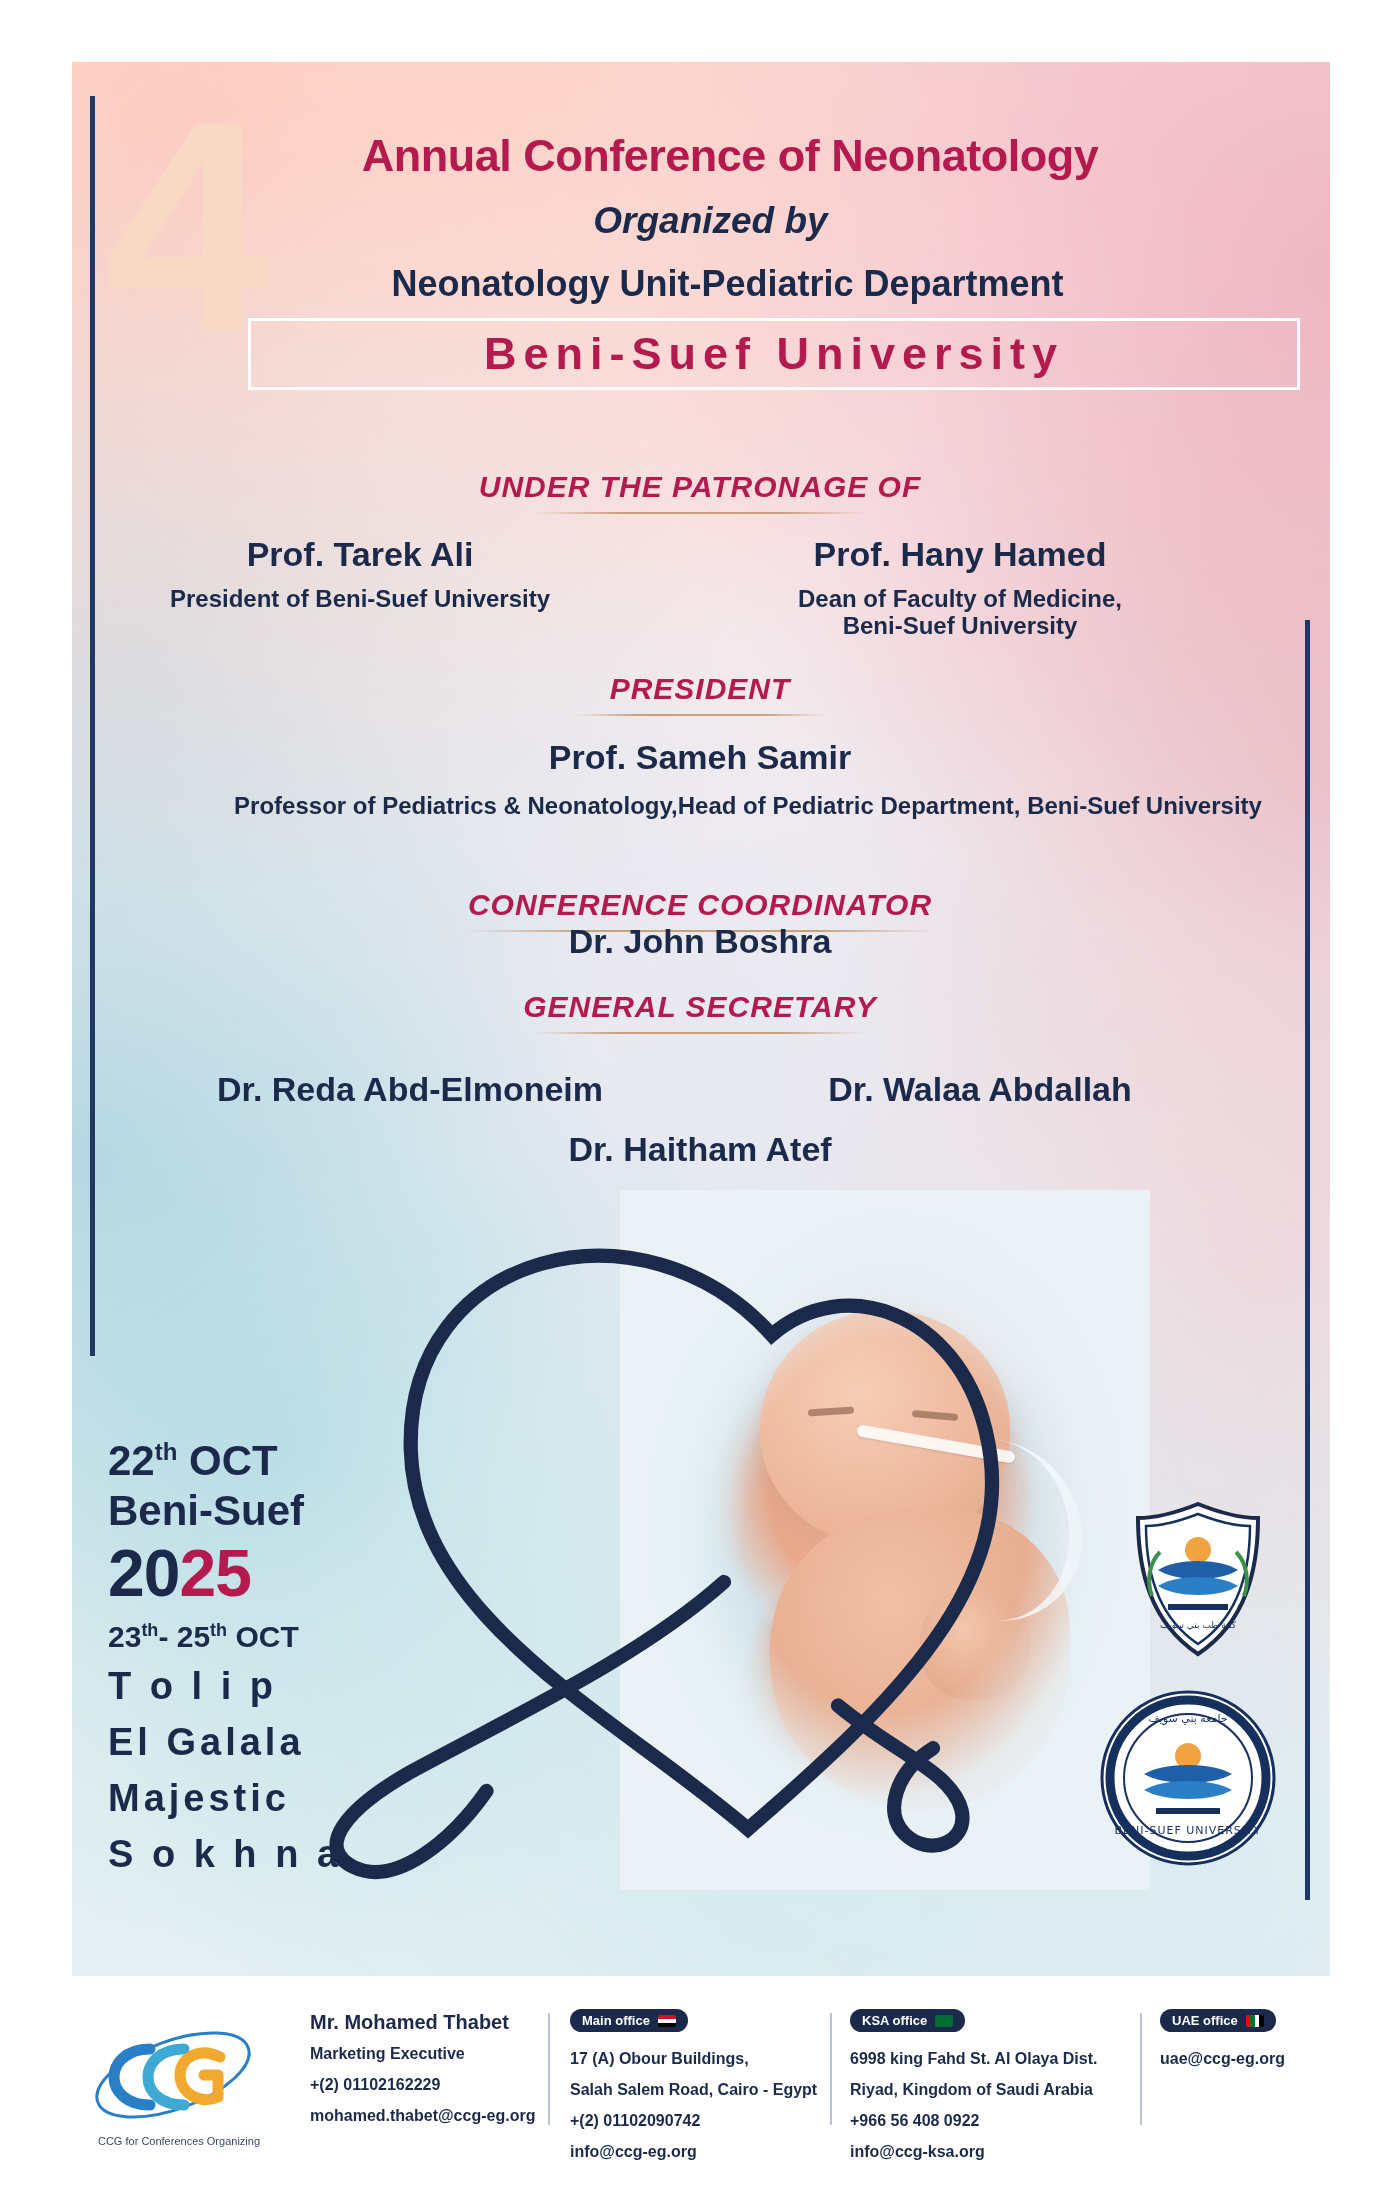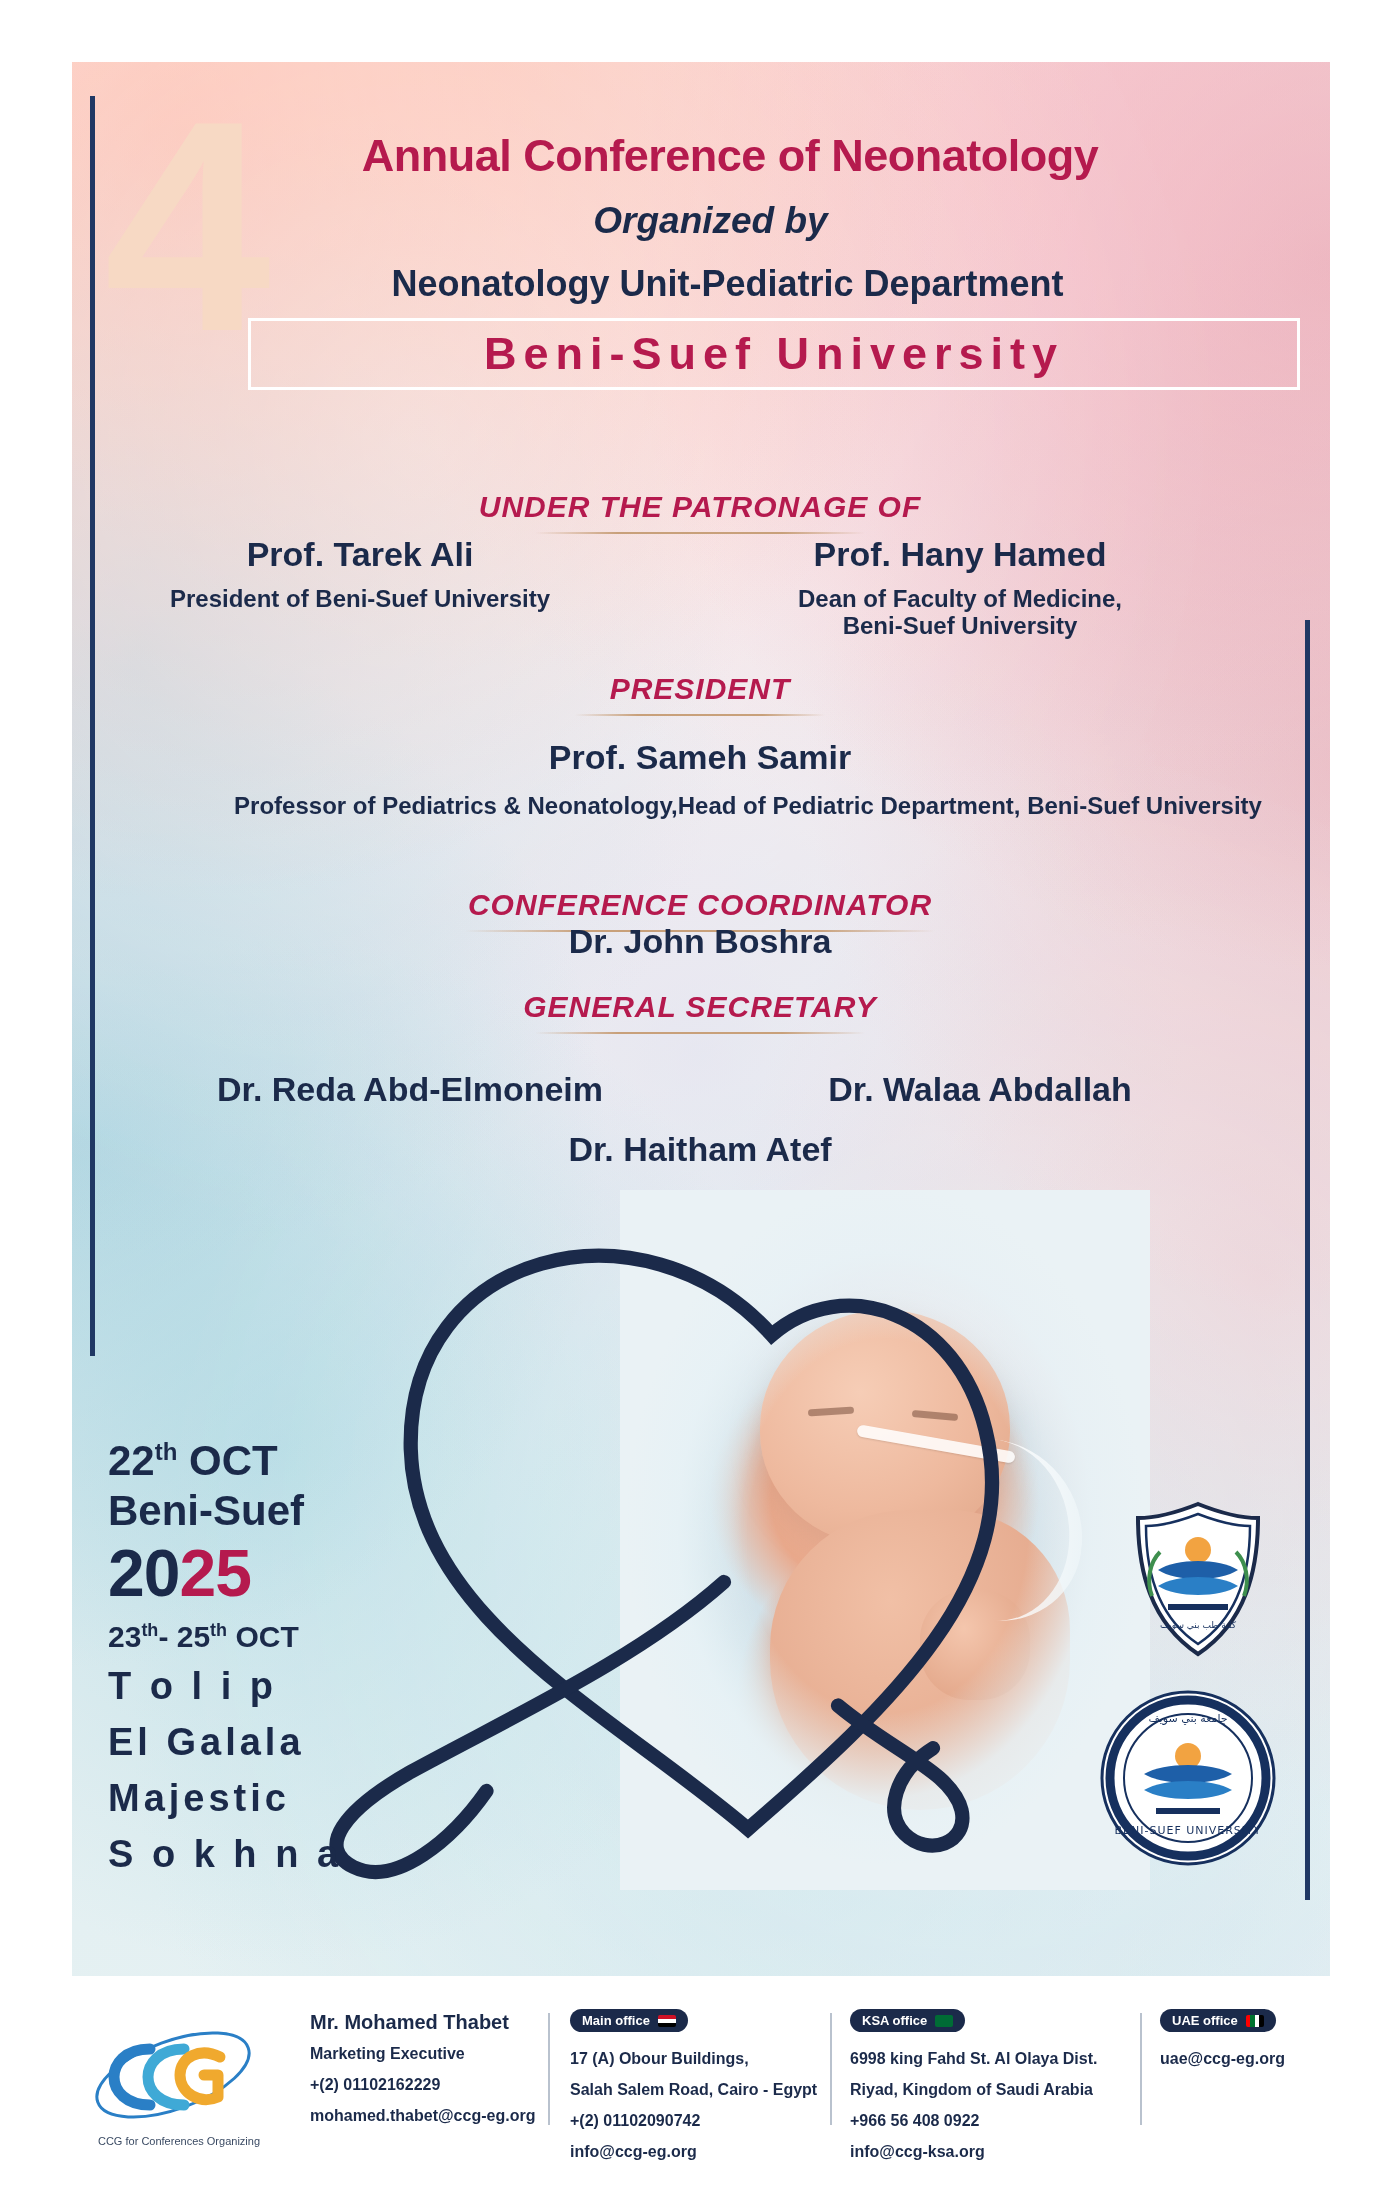--- a/index.html
+++ b/index.html
@@ -349,21 +349,21 @@
   <div class="rule-left"></div>
   <div class="rule-right"></div>
 
   <div class="big-four">4</div>
   <div class="hdr-1">Annual Conference of Neonatology</div>
   <div class="hdr-2">Organized by</div>
   <div class="hdr-3">Neonatology Unit-Pediatric Department</div>
   <div class="hdr-univ-box"></div>
   <div class="hdr-univ">Beni-Suef University</div>
 
-  <div class="sect" style="top:470px;margin-top:20px;">
+  <div class="sect" style="top:470px;">
     <span>UNDER THE PATRONAGE OF</span>
     <span class="underline"></span>
   </div>
 
   <div class="name-lg" style="left:120px; top:535px; width:480px;">Prof. Tarek Ali</div>
   <div class="role-sm" style="left:120px; top:585px; width:480px;">President of Beni-Suef University</div>
 
   <div class="name-lg" style="left:710px; top:535px; width:500px;">Prof. Hany Hamed</div>
   <div class="role-sm" style="left:710px; top:585px; width:500px; white-space:pre-line;">Dean of Faculty of Medicine,
 Beni-Suef University</div>

